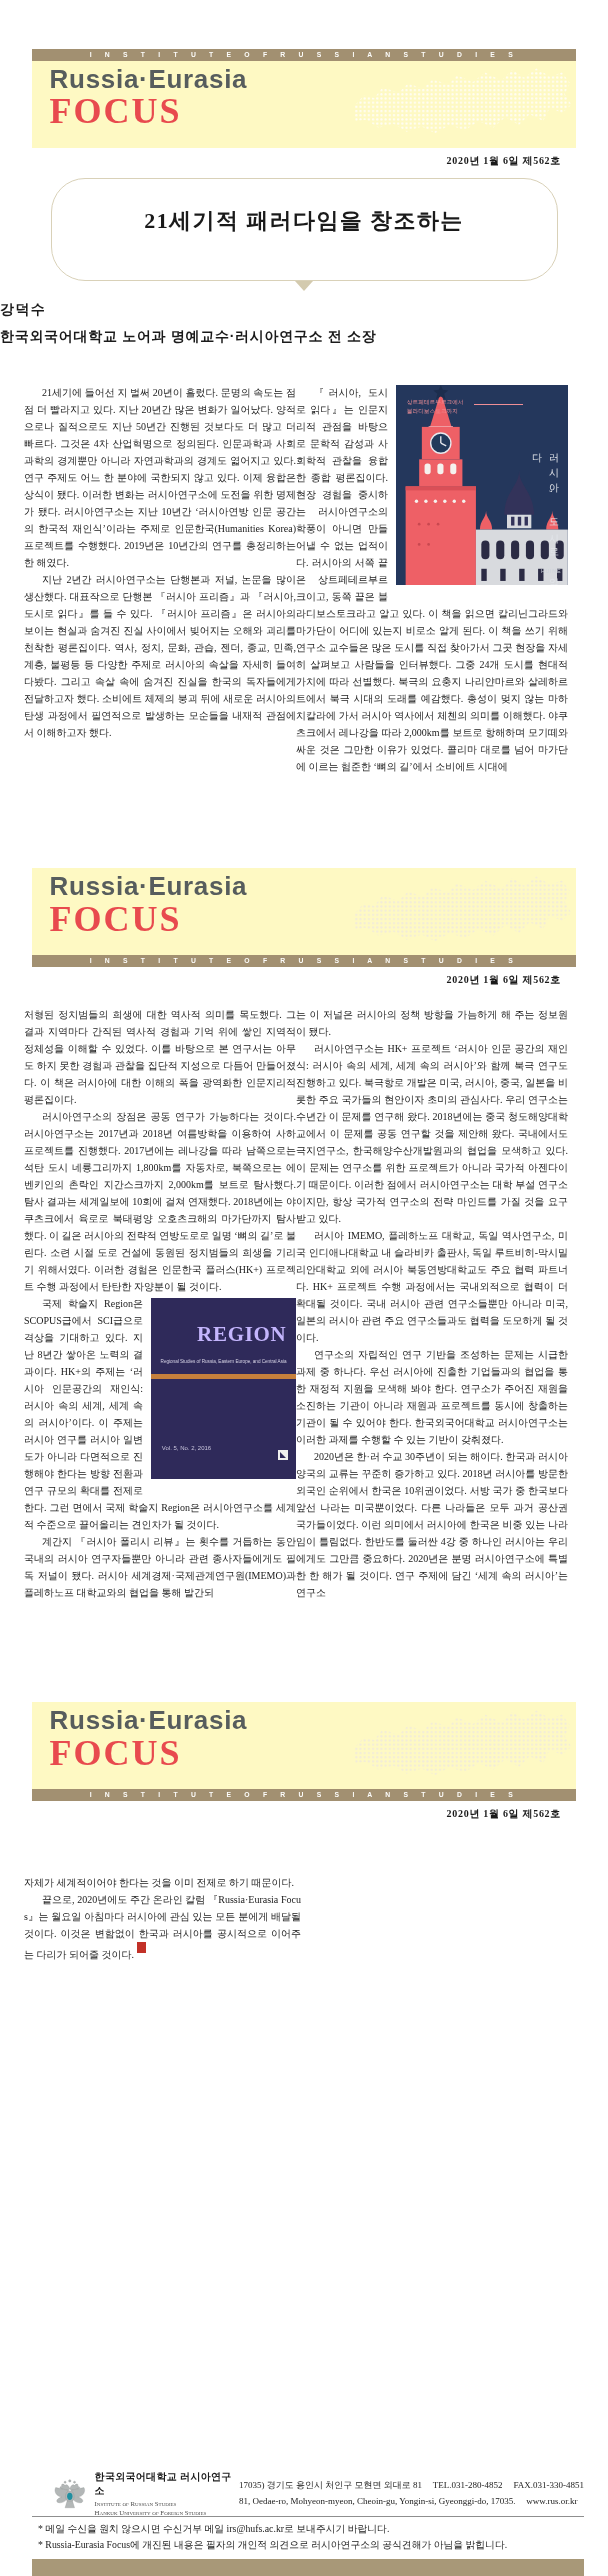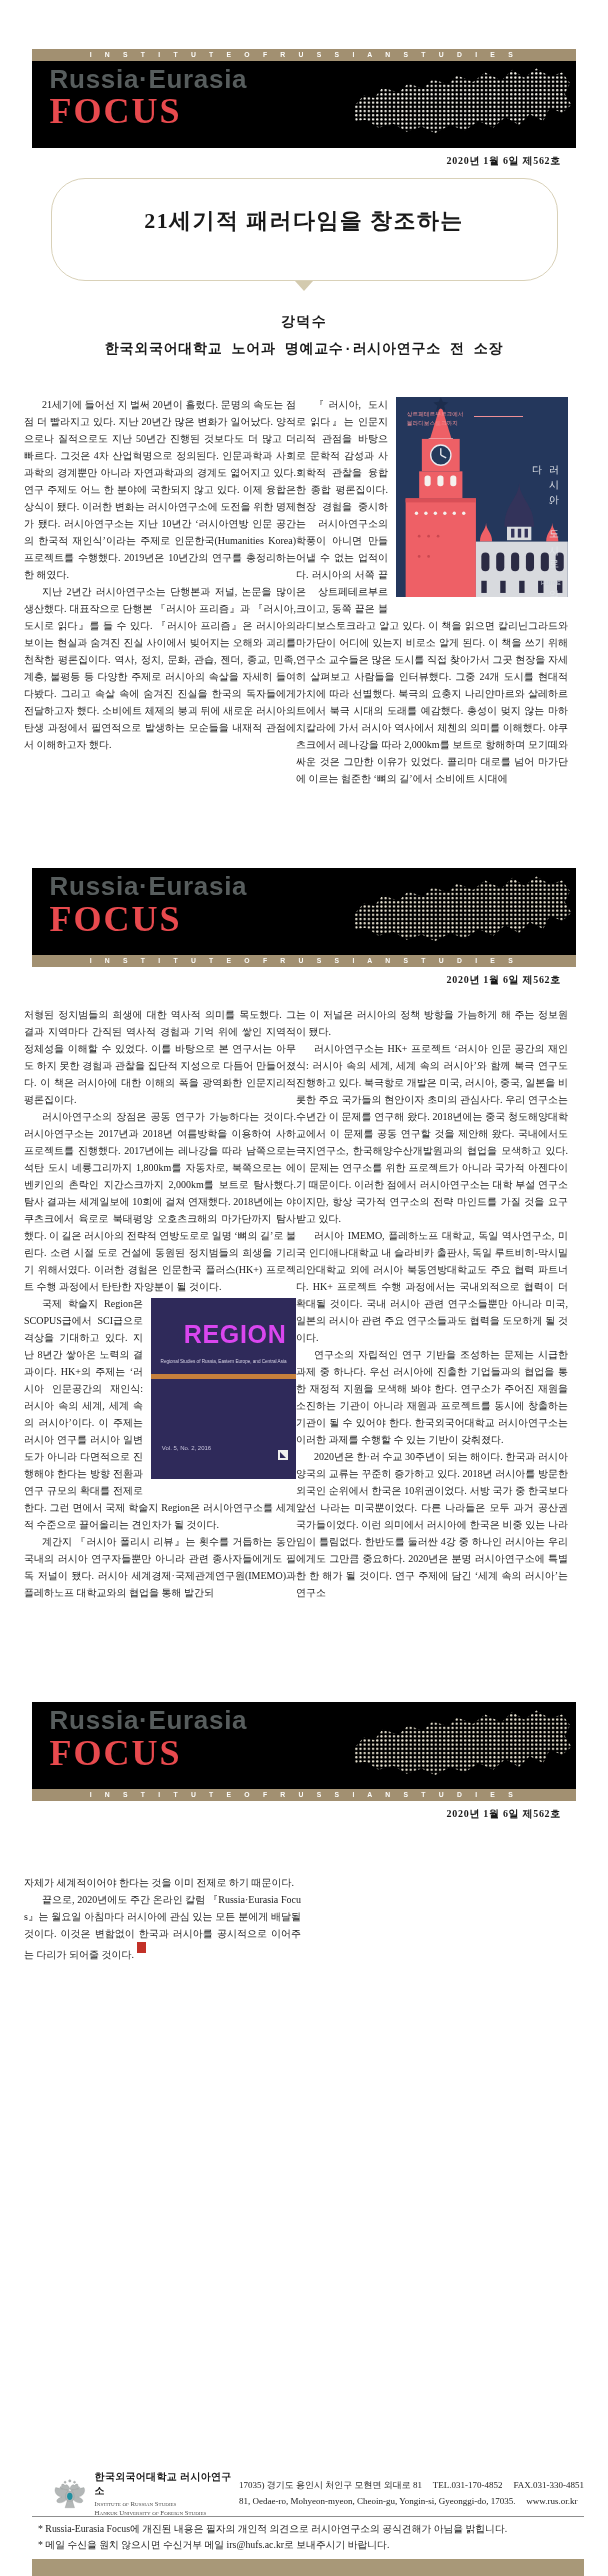--- a/index.html
+++ b/index.html
@@ -9,36 +9,36 @@
   #pg1{height:868px}
   #pg2{height:834px}
   #pg3{height:770px}
   #footer{height:103px}
 
   
   .mast{margin:0 32px;position:relative}
   .mast1{margin-top:49px}
   .mast-bar{height:11.5px;background:#a29071;color:#fdfdfb;font-family:"Liberation Sans",sans-serif;
             font-weight:bold;font-size:6.8px;letter-spacing:5.7px;text-align:center;line-height:12px;white-space:nowrap;overflow:hidden}
-  .mast-main{height:87px;background:#000000;position:relative;overflow:hidden}
+  .mast-main{height:87px;background:#fef9c3;position:relative;overflow:hidden}
   .brand{position:absolute;left:17.6px;top:5.4px;line-height:1}
   .brand-top{font-family:"Liberation Sans",sans-serif;font-weight:bold;font-size:26px;color:#575d5d;letter-spacing:0.7px}
   .brand-focus{font-family:"Liberation Serif",serif;font-weight:bold;font-size:36px;color:#e84a4e;letter-spacing:2px;margin-top:1.4px}
   .mast-map{position:absolute;right:2.7px;top:2.7px}
 
   .date-line{text-align:right;margin:6.8px 47px 0 0;font-weight:bold;font-size:10px;letter-spacing:0.7px}
 
   
   .bubble-wrap{position:relative;margin:9.5px auto 0;width:507px}
   .bubble{border:1.4px solid #d9d1b8;border-radius:34px;height:103px;text-align:center;padding-top:24px}
   .bubble-title{font-size:22px;line-height:1.6;font-weight:600;letter-spacing:1.4px}
   .bubble-tip{position:absolute;left:50%;bottom:-10px;transform:translateX(-50%);
               width:0;height:0;border-left:9.5px solid transparent;border-right:9.5px solid transparent;border-top:10.8px solid #d3caae}
 
-  .author-block{text-align:center;margin-top:32px;font-family:Liberation Mono, monospace}
+  .author-block{margin-top:20px;font-family:Liberation Sans, sans-serif}
   .author-name{font-size:14px;font-weight:bold;letter-spacing:1.4px}
   .author-affil{font-size:14px;font-weight:600;margin-top:8.8px;letter-spacing:0.7px}
 
   
   .cols{display:flex;gap:0;margin:0 24px}
   .col{width:272px;font-size:10px;line-height:17px;text-align:justify;word-break:break-all}
   .col p{text-indent:1.8em}
   .col p.noindent{text-indent:0}
   .col::after{content:"";display:block;clear:both}
   #pg1 .cols{margin-top:38px}
@@ -50,21 +50,21 @@
   
   .book1{float:right;width:172px;height:200px;background:#24375c;position:relative;margin:1.4px 0 5.4px 8px;overflow:hidden}
   .book1 svg{position:absolute;left:0;top:0}
   .b1-tagline{position:absolute;left:10.8px;top:13.5px;font-size:5.7px;line-height:1.5;color:#ef8f96;font-family:"Liberation Sans",sans-serif;z-index:2}
   .b1-line{position:absolute;right:45px;top:19px;width:49px;border-top:0.7px solid #ef8f96;z-index:2}
   .b1-vtitle{position:absolute;right:5.4px;top:61px;writing-mode:vertical-rl;font-size:10px;letter-spacing:4.7px;color:#e2e5ea;z-index:2}
   .b1-pub{position:absolute;right:6.8px;bottom:5.4px;font-size:5.4px;color:#cdd2da;font-family:"Liberation Sans",sans-serif;letter-spacing:0.7px;z-index:2}
 
   
   .book2{float:right;width:145px;height:181px;background:#2f2a5a;position:relative;margin:2.7px 0 4px 8px;overflow:hidden}
-  .b2-title{position:absolute;right:9.5px;top:28px;font-family:Liberation Sans, sans-serif;font-weight:bold;font-size:25px;color:#d946ef;letter-spacing:0.7px}
+  .b2-title{position:absolute;right:9.5px;top:28px;font-family:Liberation Serif, serif;font-weight:bold;font-size:21px;color:#c4b5fd;letter-spacing:0.7px}
   .b2-sub{position:absolute;right:9.5px;top:55px;font-size:4.6px;color:#d8d5e6;font-family:"Liberation Sans",sans-serif}
   .b2-stripe{position:absolute;left:0;top:76px;width:100%;height:4.7px;background:#c6803c}
   .b2-issue{position:absolute;left:10.8px;bottom:21.6px;font-size:6px;color:#c9c5dd;font-family:"Liberation Sans",sans-serif}
   .b2-logo{position:absolute;right:8px;bottom:19px}
 
   
   .end-mark{display:inline-block;width:9.5px;height:10.8px;background:#c23128;color:#fff;font-size:5.4px;font-weight:bold;
             text-align:center;line-height:10.8px;vertical-align:-1.4px;font-family:"Liberation Serif",serif}
 
   
@@ -279,24 +279,24 @@
       <ellipse cx="50" cy="52" rx="8" ry="11" fill="#1f8fa0"></ellipse>
     </svg>
     <div class="foot-org">
       <div class="foot-org-kr">한국외국어대학교 러시아연구소</div>
       <div class="foot-org-en">
         <div>Institute of Russian Studies</div>
         <div>Hankuk University of Foreign Studies</div>
       </div>
     </div>
     <div class="foot-addr">
-      <div><span>17035) 경기도 용인시 처인구 모현면 외대로 81</span><span class="gap"></span><span>TEL.031-170-4852</span><span class="gap"></span><span>FAX.031-330-4851</span></div>
+      <div><span>17035) 경기도 용인시 처인구 모현면 외대로 81</span><span class="gap"></span><span>TEL.031-280-4852</span><span class="gap"></span><span>FAX.031-330-4851</span></div>
       <div><span>81, Oedae-ro, Mohyeon-myeon, Cheoin-gu, Yongin-si, Gyeonggi-do, 17035.</span><span class="gap"></span><span>www.rus.or.kr</span></div>
     </div>
   </div>
   <div class="foot-divider"></div>
   <div class="foot-notes">
+    <div>* 메일 수신을 원치 않으시면 수신거부 메일 irs@hufs.ac.kr로 보내주시기 바랍니다.</div>
     <div>* Russia-Eurasia Focus에 개진된 내용은 필자의 개인적 의견으로 러시아연구소의 공식견해가 아님을 밝힙니다.</div>
-    <div>* 메일 수신을 원치 않으시면 수신거부 메일 irs@hufs.ac.kr로 보내주시기 바랍니다.</div>
   </div>
   <div class="foot-bar"></div>
 </div>
 
 
 </body></html>

